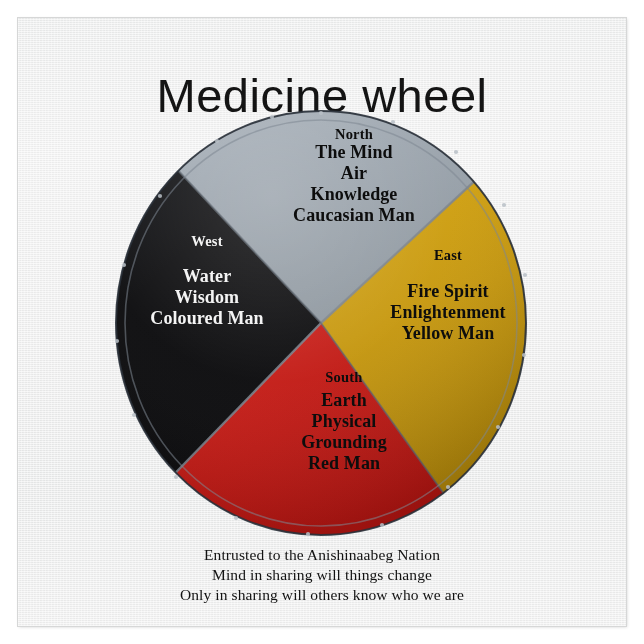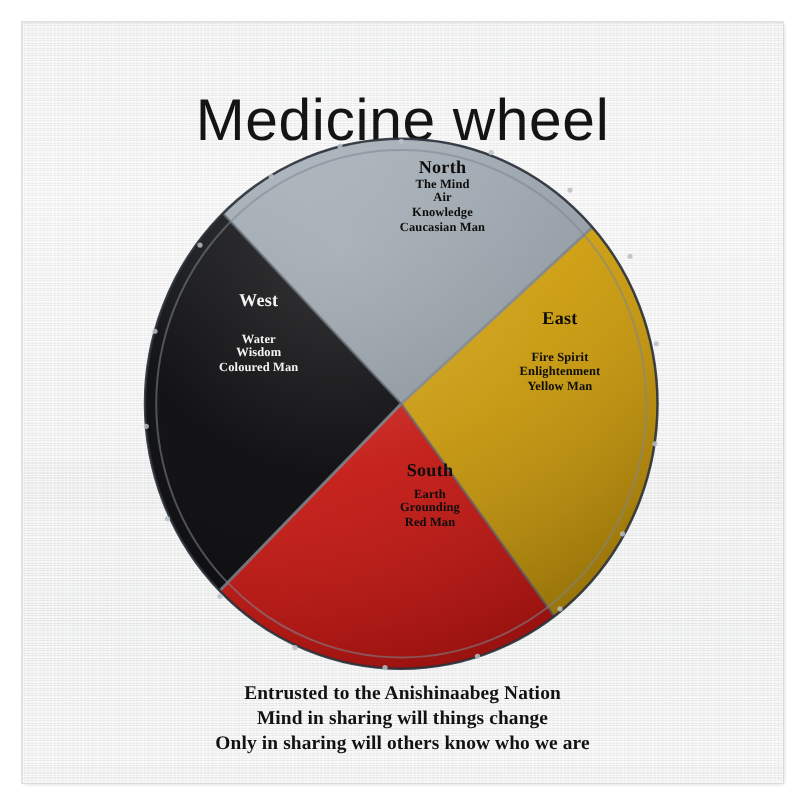--- a/index.html
+++ b/index.html
@@ -69,21 +69,21 @@
     line-height: 1.0;
     pointer-events: none;
     white-space: nowrap;
   }
   .quad-dir {
     font-size: 14.5px;
     font-weight: bold;
     letter-spacing: 0.2px;
   }
   .quad-lines {
-    font-size: 10px;
+    font-size: 18px;
     font-weight: bold;
     letter-spacing: 0.1px;
   }
   .quad-lines div { line-height: 1.18; }
 
   .dark-text { color: #0d0d0d; }
   .light-text { color: #f4f4f4; }
 
   
   #quad-label-north { left: 127px; top: 22px; width: 230px; }
@@ -100,21 +100,21 @@
 
   
   #poster-footer {
     position: absolute;
     left: 0;
     top: 527px;
     width: 608px;
     text-align: center;
     color: #121212;
     font-size: 15.5px;
-    font-weight: bold;
+    font-weight: normal;
     line-height: 1.28;
     letter-spacing: 0.1px;
   }
 </style>
 </head>
 <body>
 
 <div id="poster-root">
   <div id="paper-texture"></div>
 
@@ -225,20 +225,21 @@
         <div>Fire Spirit</div>
         <div>Enlightenment</div>
         <div>Yellow Man</div>
       </div>
     </div>
 
     <div class="quad-label dark-text" id="quad-label-south">
       <div class="quad-dir">South</div>
       <div class="quad-lines">
         <div>Earth</div>
+        <div>Physical</div>
         <div>Grounding</div>
         <div>Red Man</div>
       </div>
     </div>
 
     <div class="quad-label light-text" id="quad-label-west">
       <div class="quad-dir">West</div>
       <div class="quad-lines">
         <div>Water</div>
         <div>Wisdom</div>

